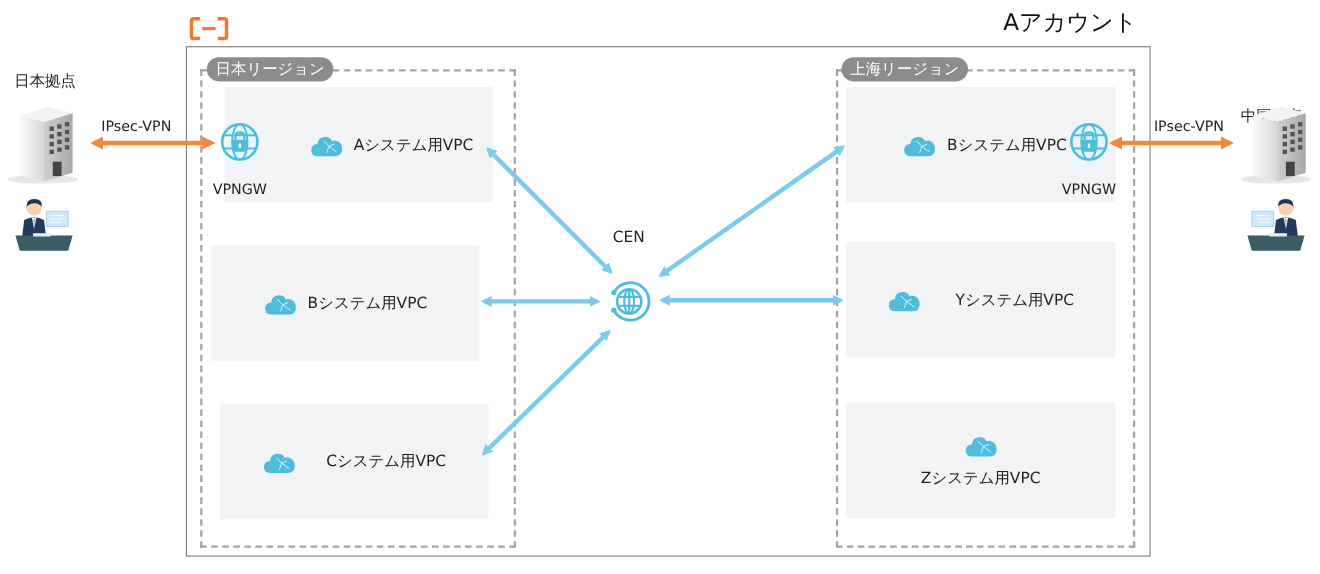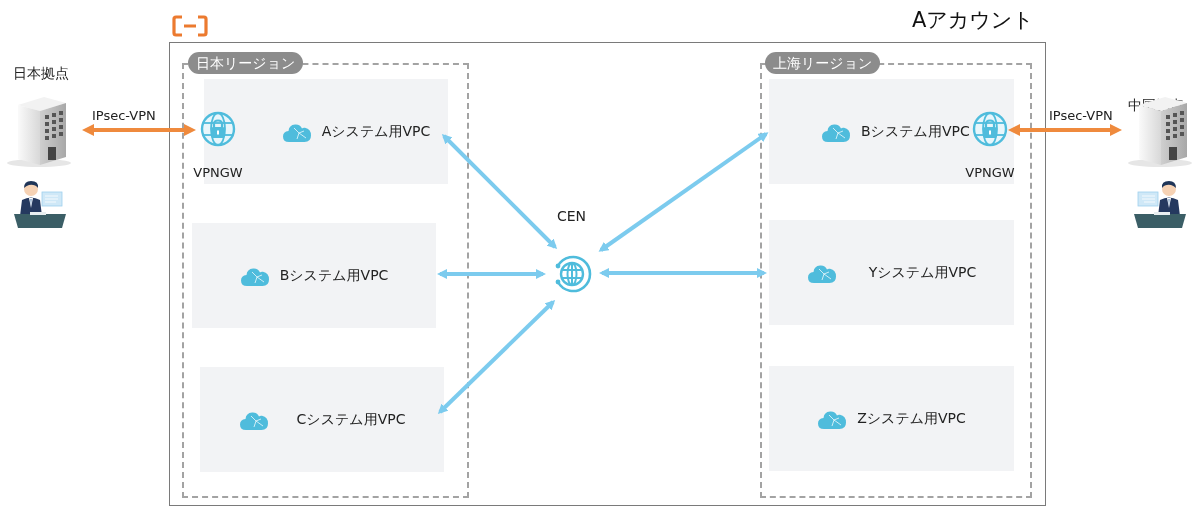--- a/index.html
+++ b/index.html
@@ -89,21 +89,21 @@
       <use href="#cloud"></use>
     </svg>
   <span class="vpc-label">Bシステム用VPC</span>
 </div>
 <div class="abs vpc" style="left:769px; top:220px; width:245px; height:105px;gap:32px;">
   <svg class="cloud-icon" viewBox="0 0 30 22">
       <use href="#cloud"></use>
     </svg>
   <span class="vpc-label">Yシステム用VPC</span>
 </div>
-<div class="abs vpc" style="left:769px; top:366px; width:245px; height:105px;">
+<div class="abs vpc" style="left:769px; top:366px; width:245px; height:105px;flex-direction:column;">
   <svg class="cloud-icon" viewBox="0 0 30 22">
       <use href="#cloud"></use>
     </svg>
   <span class="vpc-label">Zシステム用VPC</span>
 </div>
 
 <div class="abs vpn-icon-wrap" style="left:964px; top:111px; width:52px;">
   <svg width="36" height="36" viewBox="0 0 36 36">
       <use href="#vpngw"></use>
     </svg>

